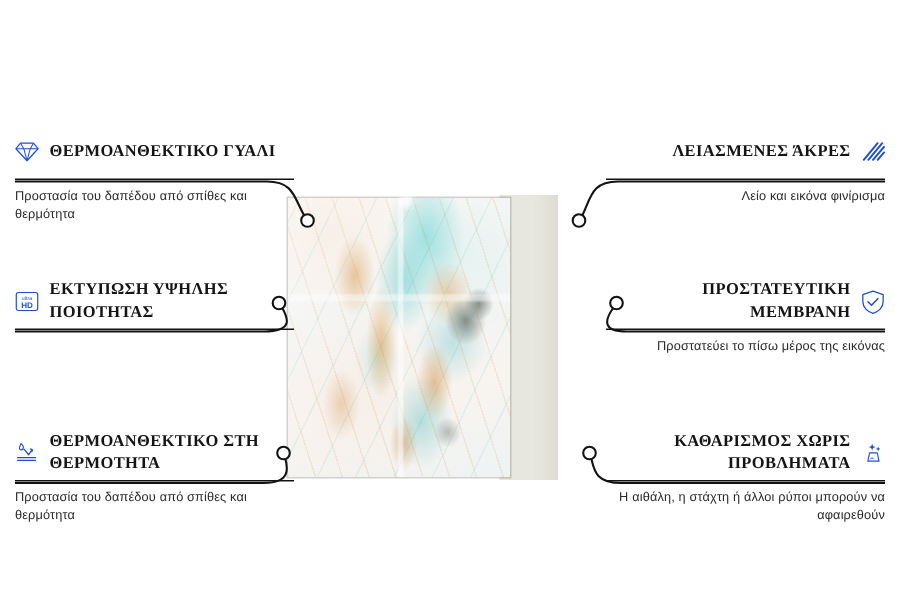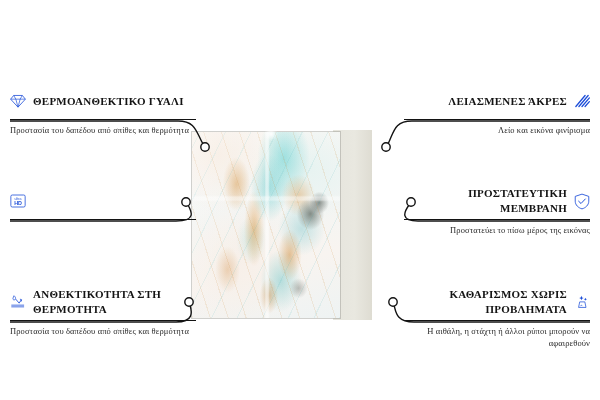--- a/index.html
+++ b/index.html
@@ -161,21 +161,21 @@
     flex: 1 1 auto;
   }
 
   .feature-rule {
     height: 0;
     border-top: 1.4px solid #131313;
     margin-top: 3px;
   }
 
   .feature-desc {
-    font-family: Liberation Serif, serif;
+    font-family: Liberation Sans, sans-serif;
     font-size: 8.5px;
     line-height: 1.45;
     color: #2a2a2a;
     margin-top: 4px;
     letter-spacing: 0.1px;
   }
 
   
   .row-1 { top: 66px; }
   .row-2 { top: 166px; }
@@ -253,35 +253,36 @@
 
   <div class="feature left row-2">
     <div class="feature-head">
       <span class="feature-icon">
         <svg width="28" height="26" viewBox="0 0 28 26">
           <rect x="1.5" y="2.5" width="25" height="21" rx="2.5" fill="none" stroke="currentColor" stroke-width="1.4"></rect>
           <text x="14" y="11.4" font-family="Liberation Sans, sans-serif" font-size="6.2" text-anchor="middle" fill="currentColor">ultra</text>
           <text x="14" y="20.4" font-family="Liberation Sans, sans-serif" font-size="9.4" font-weight="bold" text-anchor="middle" fill="currentColor">HD</text>
         </svg>
       </span>
+      <span class="feature-title">ΕΚΤΥΠΩΣΗ ΥΨΗΛΗΣ ΠΟΙΟΤΗΤΑΣ</span>
     </div>
     <div class="feature-rule"></div>
   </div>
 
   <div class="feature left row-3">
     <div class="feature-head">
       <span class="feature-icon">
         <svg width="28" height="26" viewBox="0 0 28 26">
           <path d="M7 2 C9.6 4.2 10.4 6.4 9.3 8.2 C8.4 9.7 6.4 9.8 5.5 8.5 C4.7 7.3 5.3 5.6 7 2 Z" fill="none" stroke="currentColor" stroke-width="1.3" stroke-linejoin="round"></path>
           <path d="M10.5 8.5 L16 15 L19.5 9.5" fill="none" stroke="currentColor" stroke-width="1.5" stroke-linecap="round" stroke-linejoin="round"></path>
           <path d="M18 8.2 L20.4 9.2 L19.6 11.6" fill="none" stroke="currentColor" stroke-width="1.4" stroke-linecap="round" stroke-linejoin="round"></path>
           <path d="M3 18.5 H24 M3 21.5 H24" stroke="currentColor" stroke-width="1.4" stroke-linecap="round"></path>
         </svg>
       </span>
-      <span class="feature-title">ΑΝΘΕΚΤΙΚΟΤΗΤΑ ΣΤΗ ΘΕΡΜΟΤΗΤΑ</span>
+      <span class="feature-title">ΘΕΡΜΟΑΝΘΕΚΤΙΚΟ ΣΤΗ ΘΕΡΜΟΤΗΤΑ</span>
     </div>
     <div class="feature-rule"></div>
     <div class="feature-desc">Προστασία του δαπέδου από σπίθες και θερμότητα</div>
   </div>
 
   <div class="feature right row-1">
     <div class="feature-head">
       <span class="feature-icon">
         <svg width="26" height="24" viewBox="0 0 26 24">
           <path d="M3 21 L18 3 M8 21 L23 3 M13 21 L25 7 M18 21 L25 13" fill="none" stroke="currentColor" stroke-width="2.1" stroke-linecap="round"></path>

